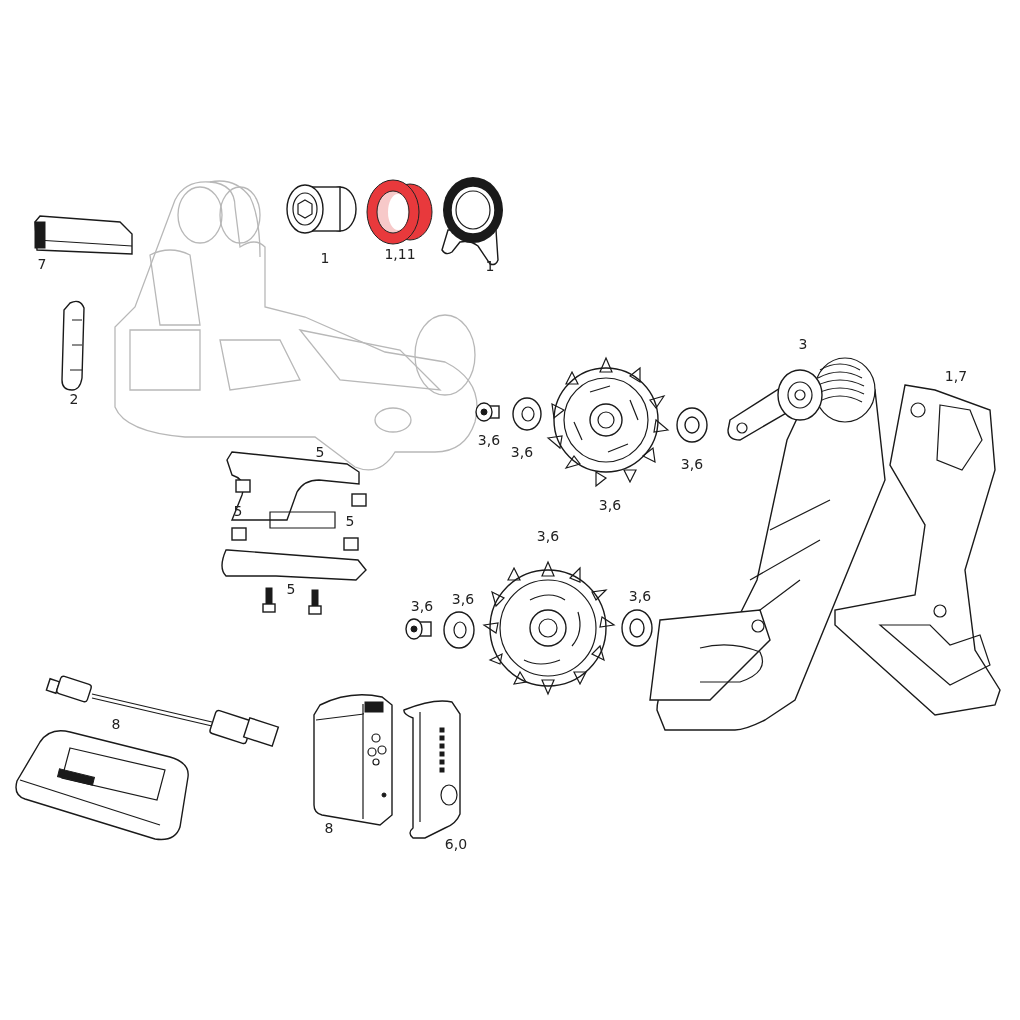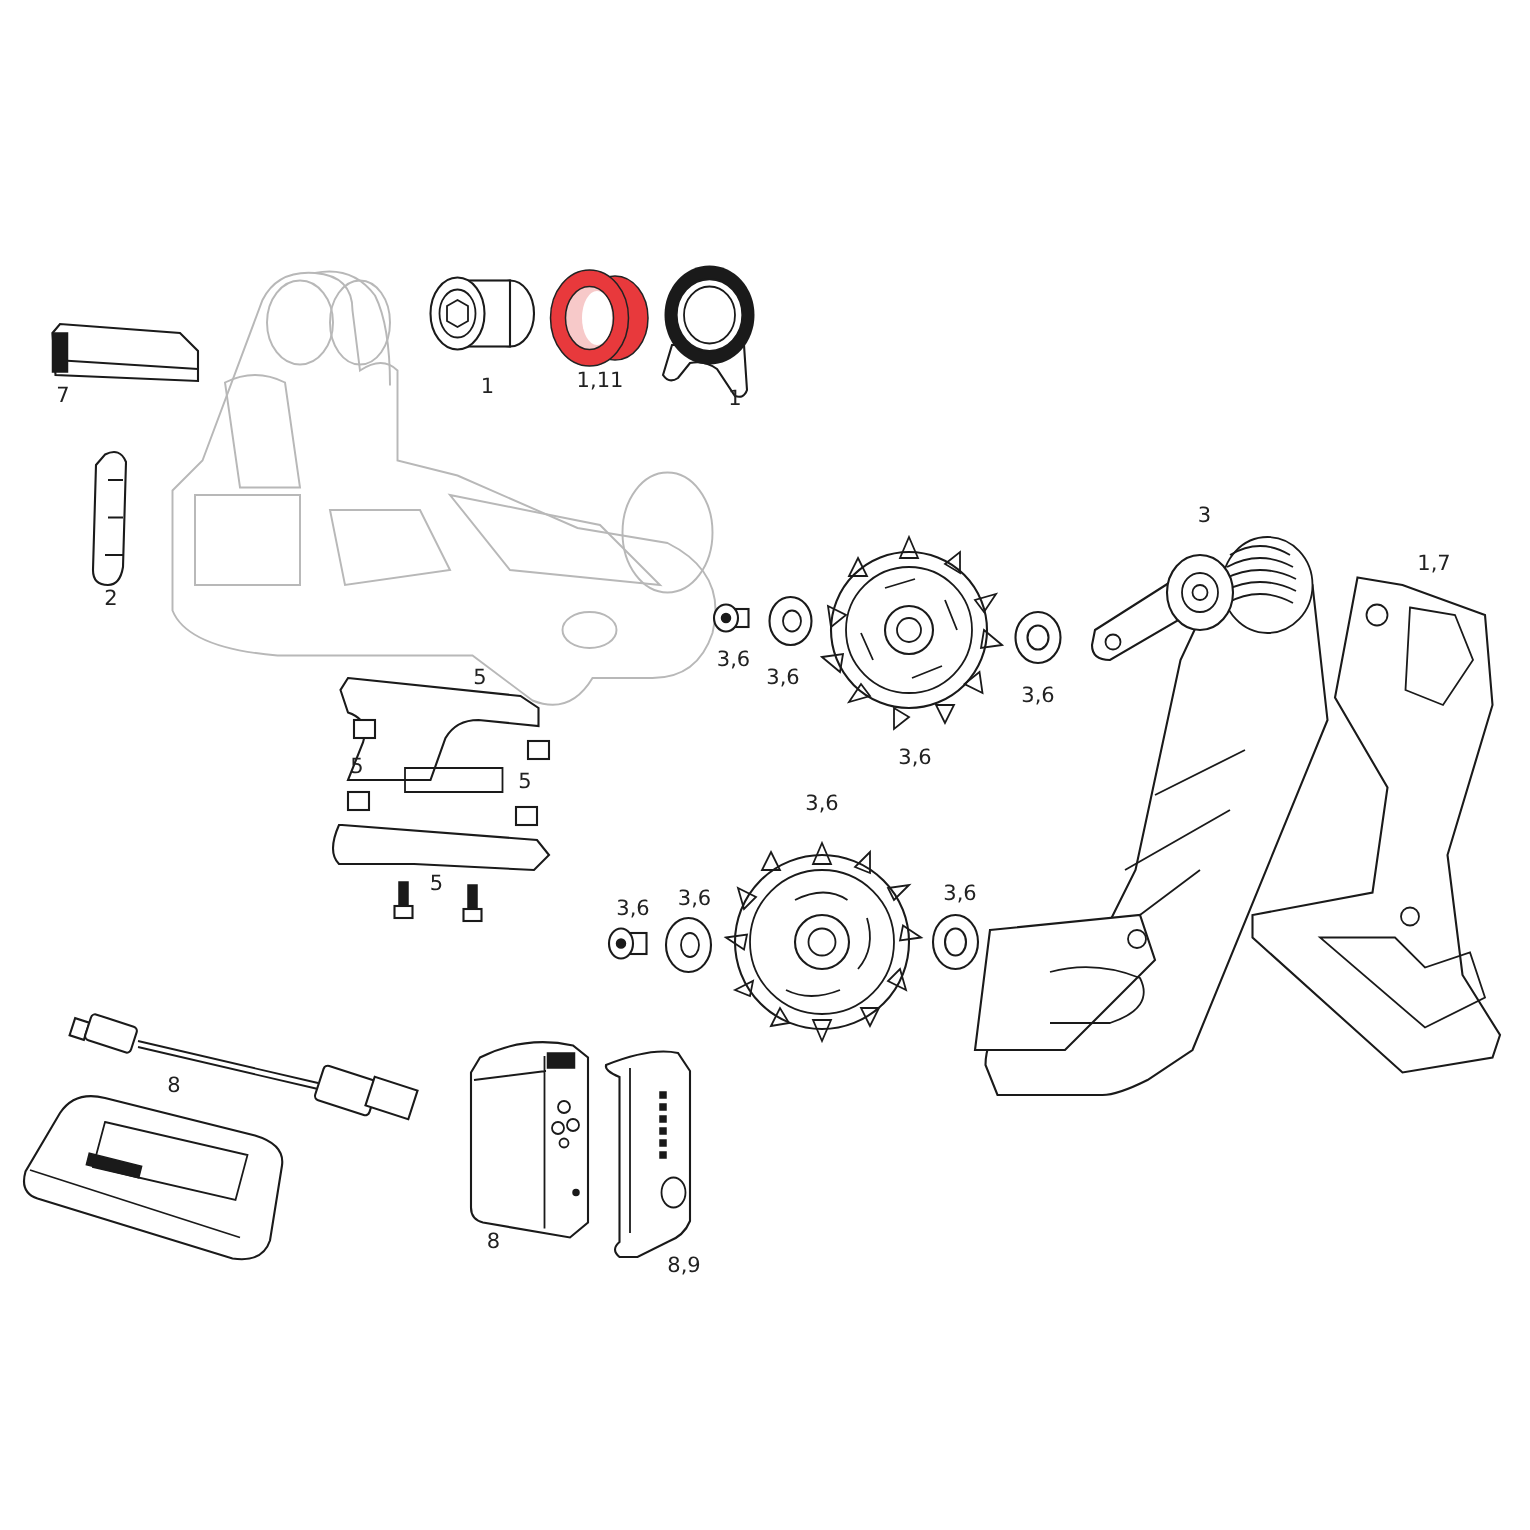--- a/index.html
+++ b/index.html
@@ -213,15 +213,15 @@
 <span class="lbl" style="left:320px;top:444px">5</span>
 <span class="lbl" style="left:238px;top:503px">5</span>
 <span class="lbl" style="left:350px;top:513px">5</span>
 <span class="lbl" style="left:291px;top:581px">5</span>
 <span class="lbl" style="left:548px;top:528px">3,6</span>
 <span class="lbl" style="left:422px;top:598px">3,6</span>
 <span class="lbl" style="left:463px;top:591px">3,6</span>
 <span class="lbl" style="left:640px;top:588px">3,6</span>
 <span class="lbl" style="left:116px;top:716px">8</span>
 <span class="lbl" style="left:329px;top:820px">8</span>
-<span class="lbl" style="left:456px;top:836px">8,9</span>
+<span class="lbl" style="left:456px;top:836px">6,0</span>
 
 </div>
 
 </body></html>

